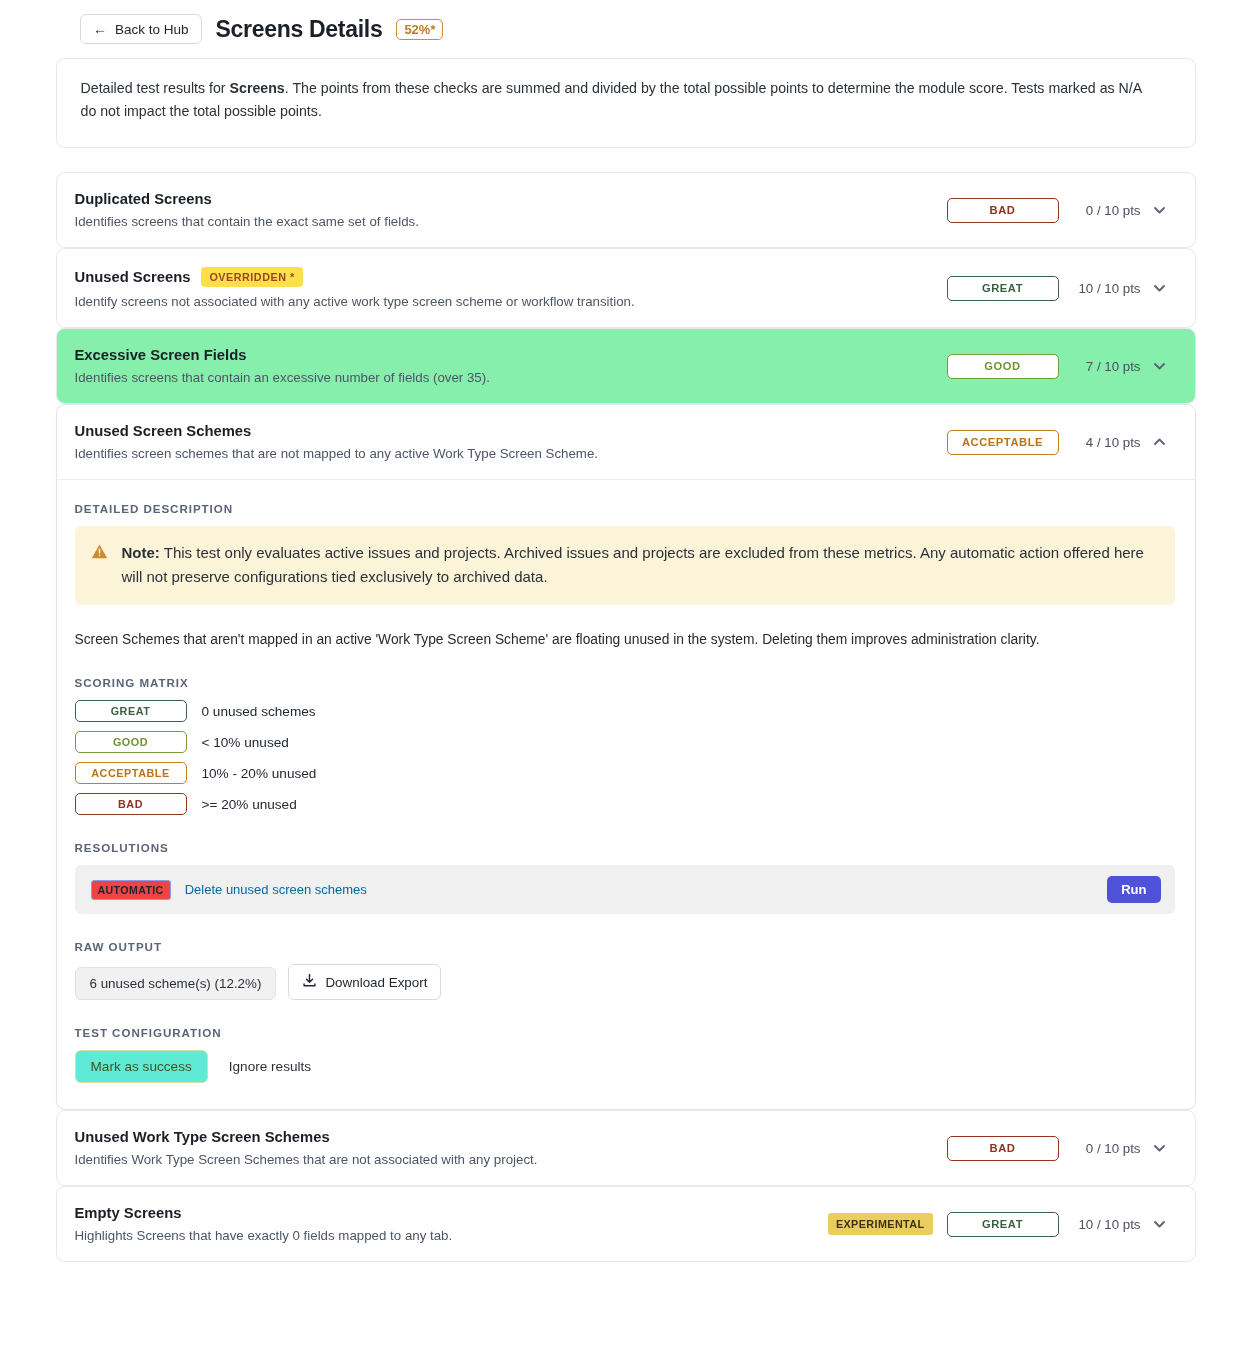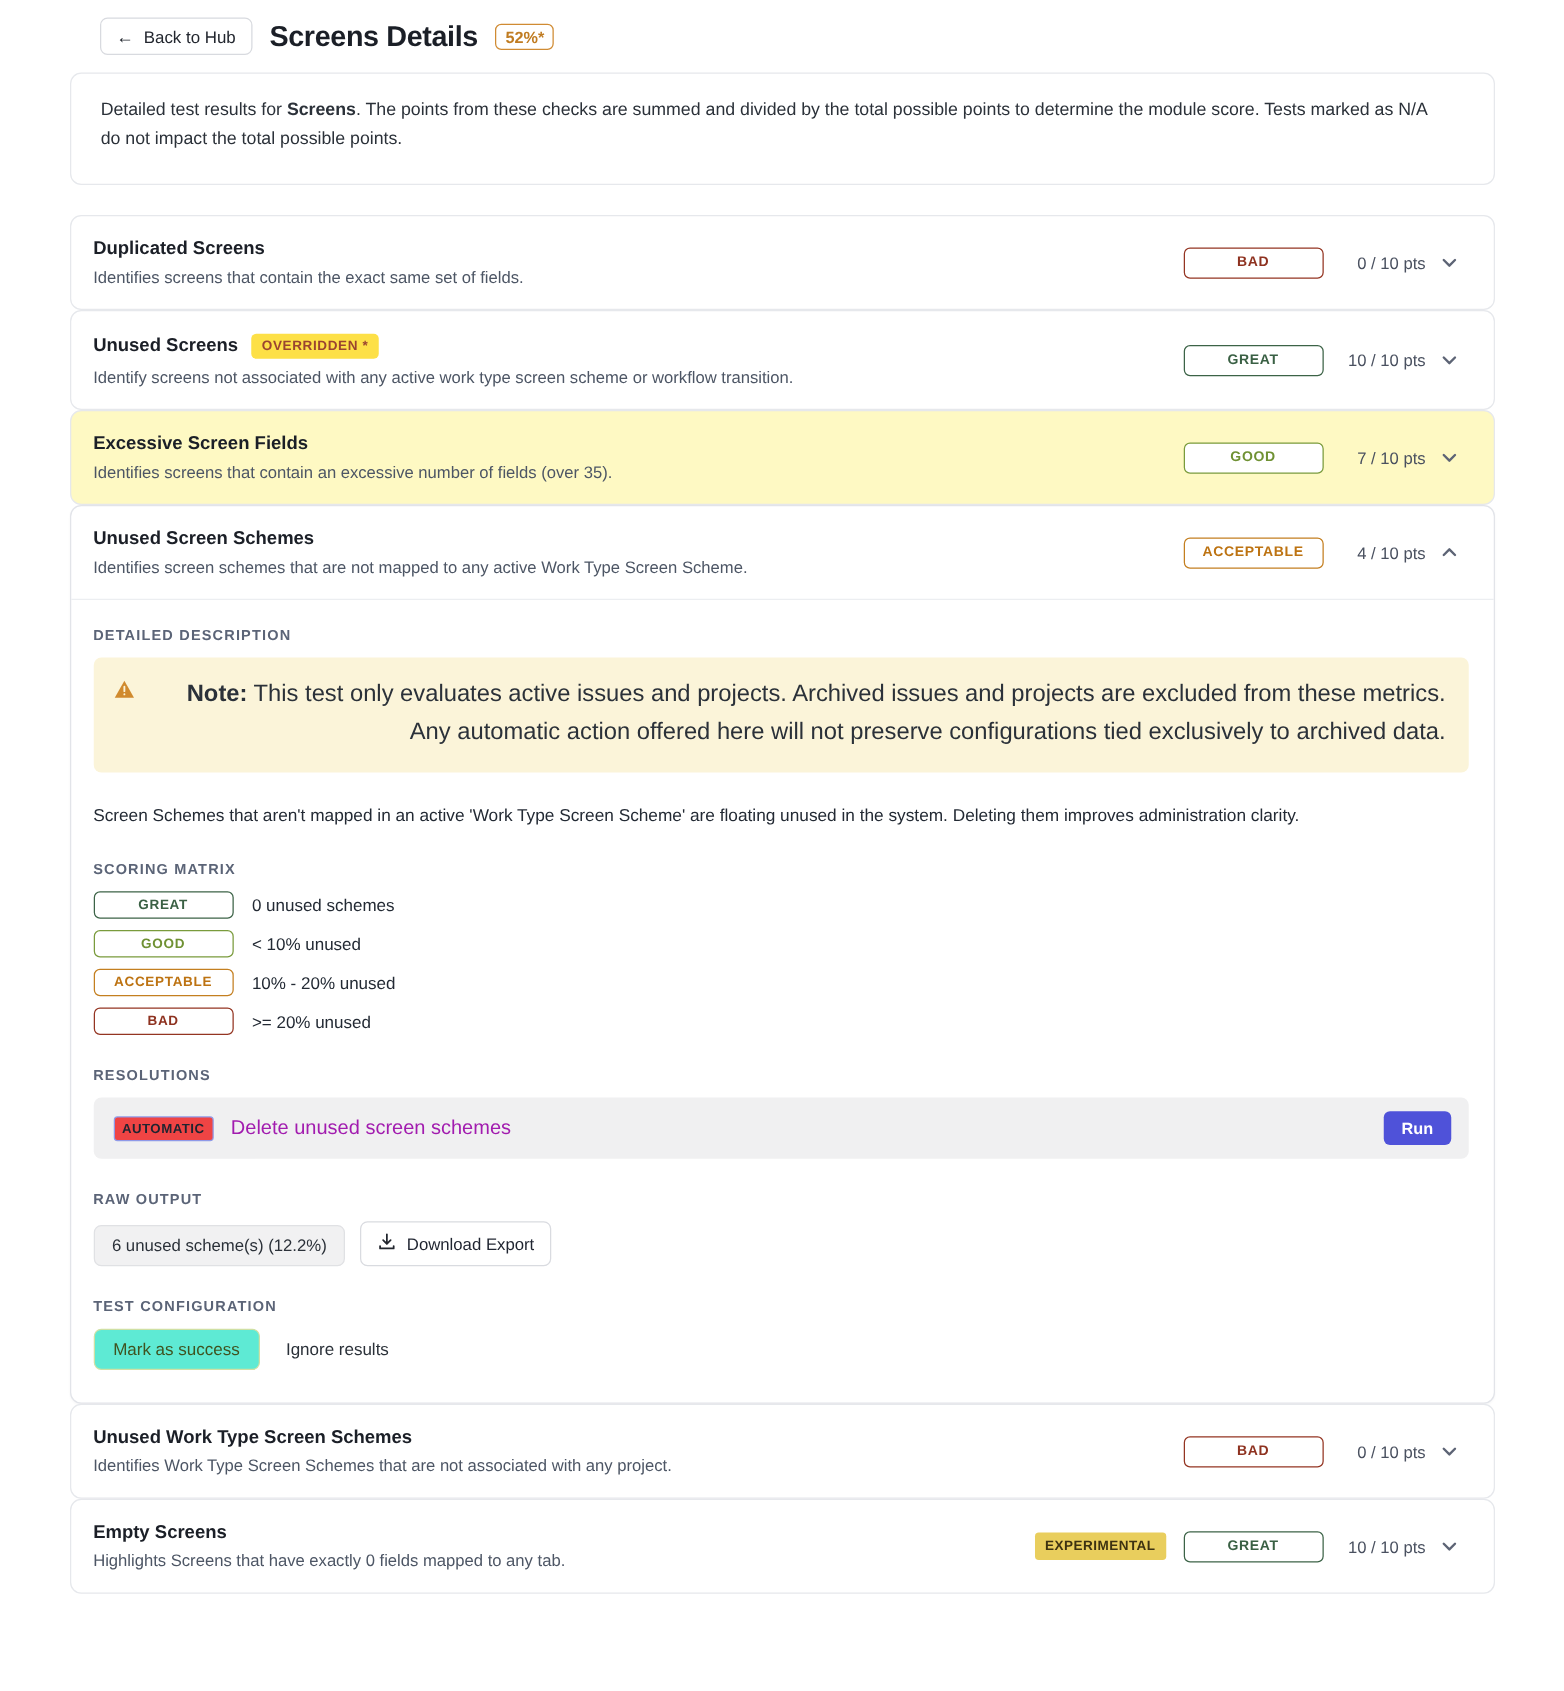--- a/index.html
+++ b/index.html
@@ -68,21 +68,21 @@
   .intro-text {
     font-size: 14.2px;
     line-height: 1.62;
     color: #2b3139;
     max-width: 1075px;
   }
   .intro-text b { font-weight: bold; }
 
   
   .test-card { }
-  .test-card.hovered { background: #fef9c3; }
+  .test-card.hovered { background: #86efac; }
   .test-card.expanded { border-color: #e2e4e9; box-shadow: 0 1px 2px rgba(16,24,40,.04); }
 
   .test-head {
     display: flex;
     align-items: center;
     padding: 18px 20px 18px 18px;
     min-height: 72px;
     cursor: pointer;
   }
   .test-card.expanded .test-head { border-bottom: 1px solid #eceef1; }
@@ -169,24 +169,23 @@
   }
   .note {
     display: flex;
     gap: 14px;
     background: #fbf4d9;
     border-radius: 6px;
     padding: 15px 18px 16px 16px;
   }
   .note-ico { flex: 0 0 auto; margin-top: 2px; }
   .note-text {
-    font-size: 19px;
+    font-size: 15px;
     line-height: 1.6;
     color: #2b3139;
-    text-align: right;
   }
   .note-text b { font-weight: bold; }
   .body-para {
     margin-top: 24px;
     font-size: 13.8px;
     color: #232a34;
     line-height: 1.55;
   }
 
   .sub-block { margin-top: 26px; }
@@ -212,21 +211,21 @@
     color: #1f2430;
     background: #ef4444;
     font-size: 10.6px;
     font-weight: bold;
     letter-spacing: .4px;
     padding: 3px 6px;
     border-radius: 3px;
     margin-right: 14px;
     white-space: nowrap;
   }
-  .resolution-label { font-size: 16px; color: #a21caf; flex: 1 1 auto; }
+  .resolution-label { font-size: 13px; color: #0369a1; flex: 1 1 auto; }
   .run-btn {
     background: #4f52d9;
     color: #ffffff;
     border: none;
     border-radius: 5px;
     font-size: 13px;
     font-weight: bold;
     padding: 6px 14px;
     cursor: pointer;
     font-family: "Liberation Sans", sans-serif;

